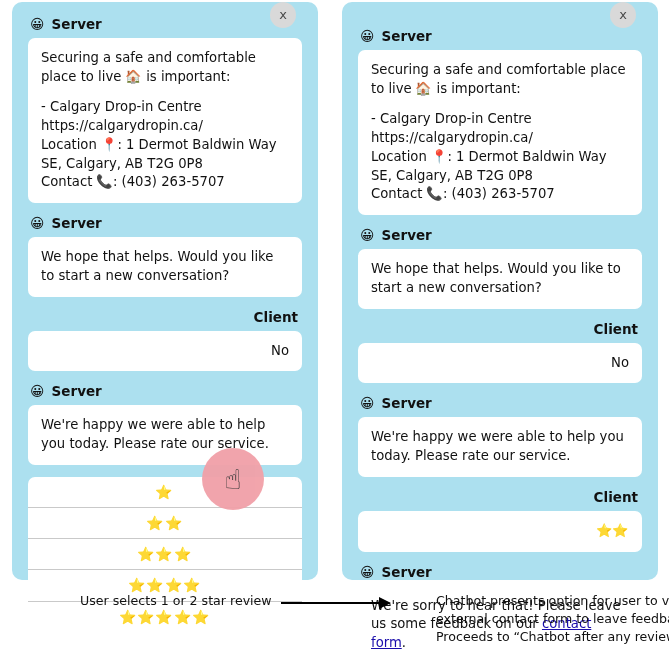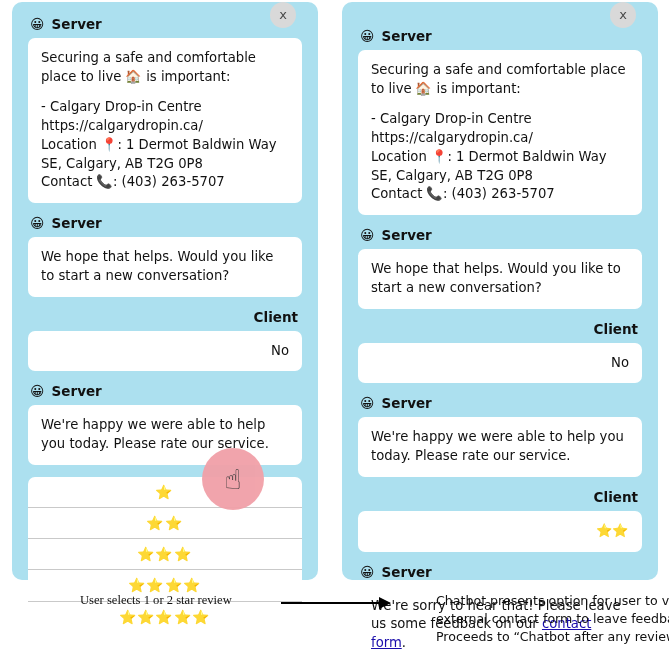--- a/index.html
+++ b/index.html
@@ -136,21 +136,20 @@
   }
 
   .caption-left {
     position: absolute;
     left: 80px;
     top: 592px;
     width: 200px;
     font-size: 12.6px;
     color: #111111;
     line-height: 1.35;
-    font-family: Liberation Serif, serif;
   }
   .caption-right {
     position: absolute;
     left: 396px;
     top: 592px;
     width: 265px;
     font-size: 12.6px;
     color: #111111;
     line-height: 1.42;
     margin-left: 40px;

